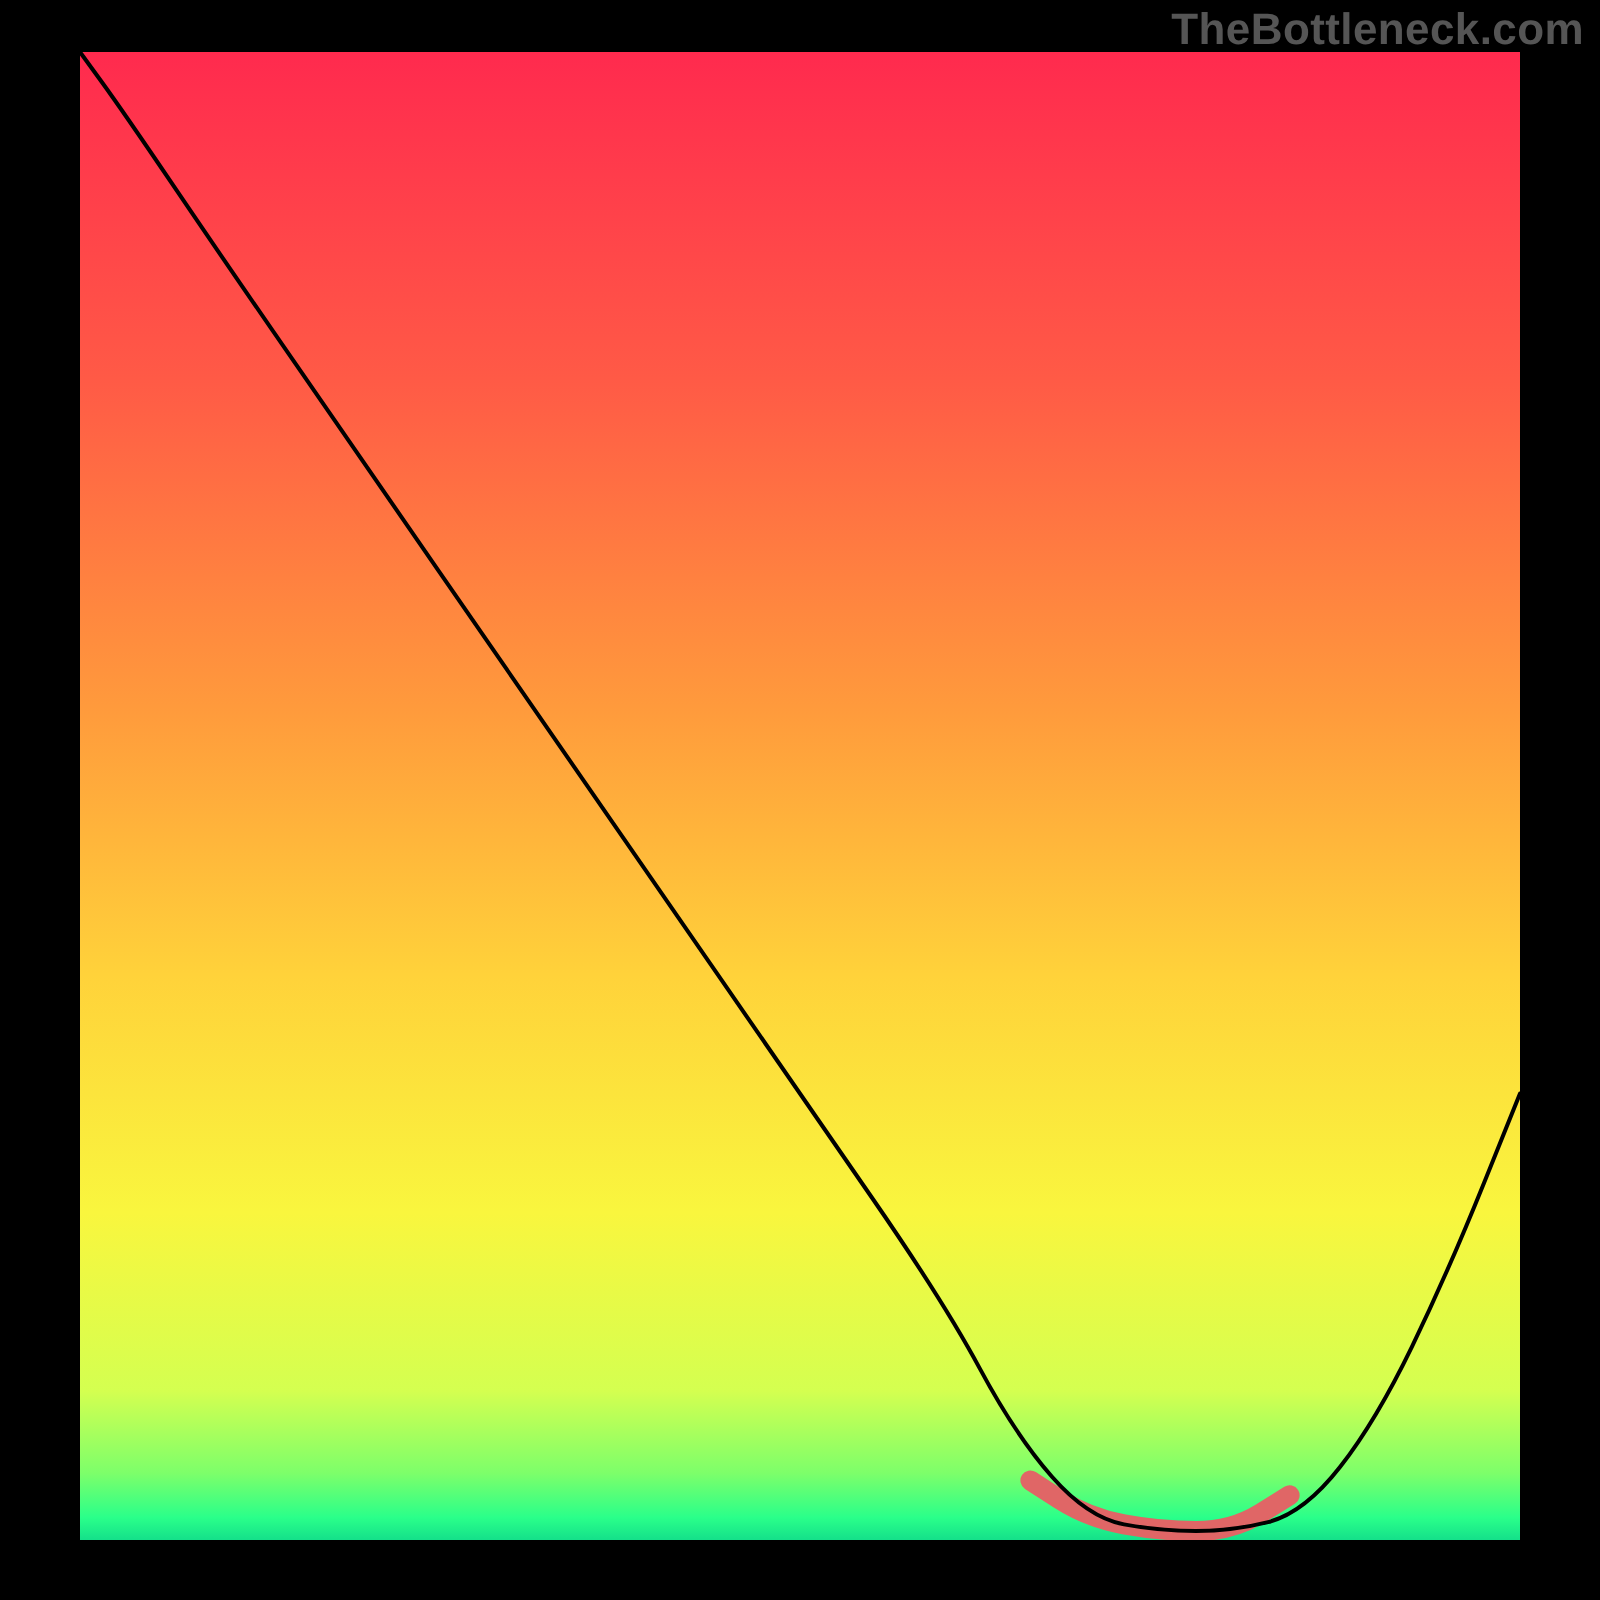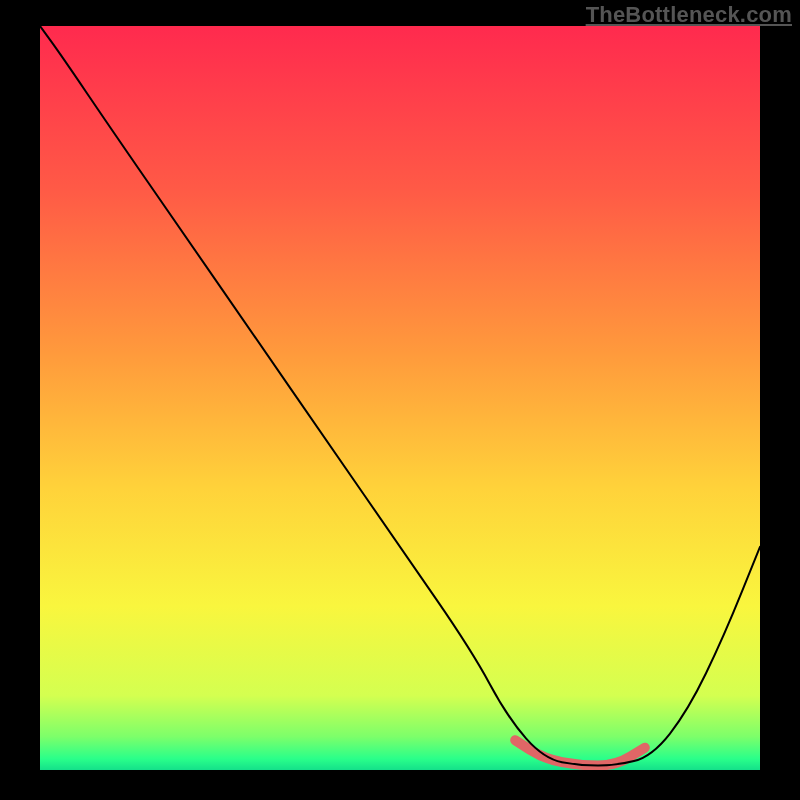--- a/index.html
+++ b/index.html
@@ -26,21 +26,20 @@
     overflow: hidden;
   }
   .source {
     position: absolute;
     top: 2px;
     right: 8px;
     color: #555;
     font-size: 22px;
     font-weight: 600;
     letter-spacing: 0.2px;
-    text-decoration: underline;
   }
   svg { display: block; }
 </style>
 </head>
 <body>
 
 <div class="frame">
   <div class="source">TheBottleneck.com</div>
   <div class="plot">
     <svg id="chart-svg" viewBox="0 0 720 744" preserveAspectRatio="none">

